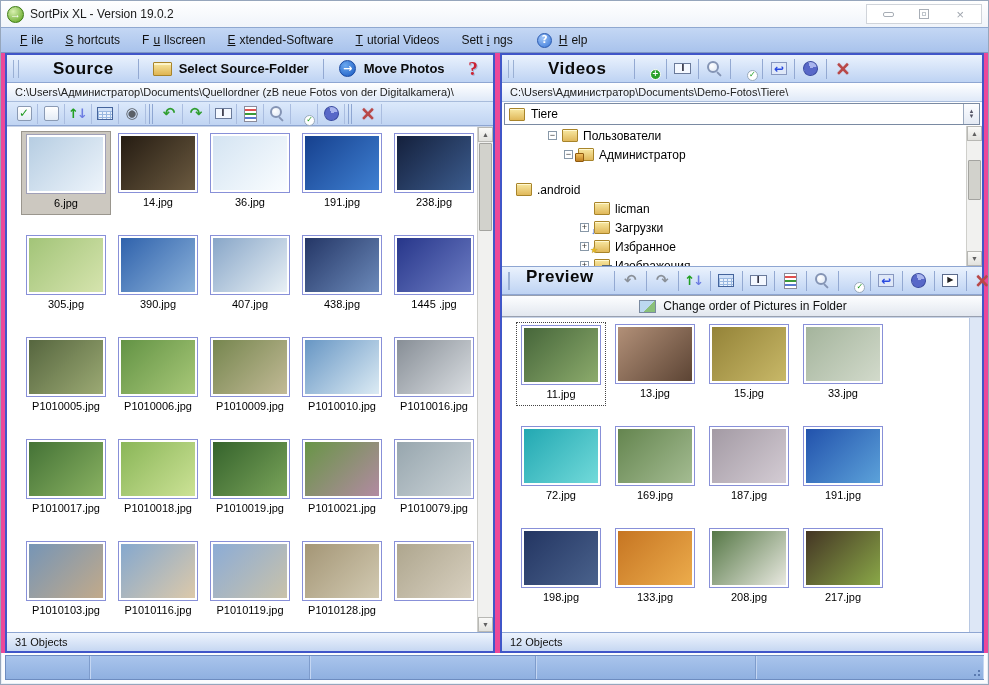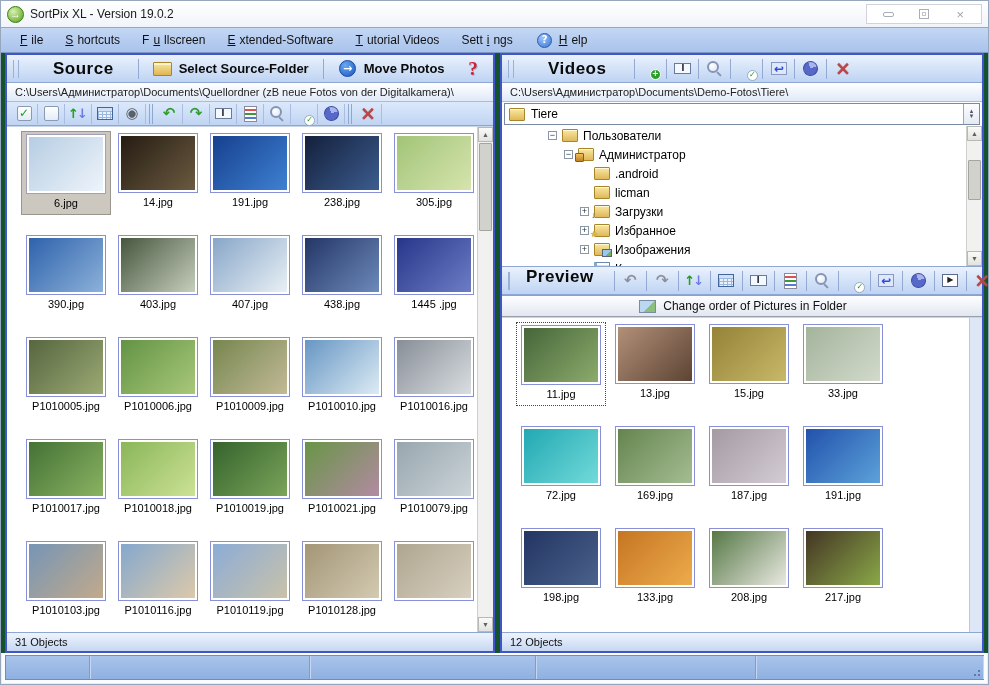--- a/index.html
+++ b/index.html
@@ -17,21 +17,21 @@
   .g-max{width:10px;height:10px;border:1px solid #a8aeb6;display:block;position:relative;}
   .g-max::before{content:"";position:absolute;left:2px;top:2px;right:2px;bottom:2px;border:1px solid #c0c6cc;}
   .g-close{font-size:13px;color:#a0a6ae;line-height:1;}
 
   
   .menubar{height:26px;display:flex;align-items:center;gap:4px;padding:0 10px;background:linear-gradient(#c4d7f4,#a9c3ec);border-top:1px solid #8fa8d0;border-bottom:1px solid #7e97c4;font-size:12px;}
   .mitem{padding:3px 9px;color:#111;cursor:default;display:flex;align-items:center;gap:4px;}
   .mitem u{text-decoration:underline;}
 
   
-  .workspace{height:600px;display:flex;gap:5px;padding:0 4px;background:#14532d;}
+  .workspace{height:600px;display:flex;gap:5px;padding:0 4px;background:#ec4899;}
   .panel{width:492px;height:600px;border:2px solid #4056c8;background:#fff;display:flex;flex-direction:column;}
   .panel.rightp{width:484px;}
 
   .phead{height:28px;flex:0 0 28px;display:flex;align-items:center;background:linear-gradient(#eaf2fd,#bed3f3);border-bottom:1px solid #8ea6d2;padding:0 6px;gap:6px;}
   .hgrip{width:6px;height:18px;border-left:1px solid #9ab0d4;border-right:1px solid #9ab0d4;margin-right:4px;}
   .ptitle{font-size:17px;font-weight:bold;color:#0a0a0a;letter-spacing:.5px;margin:0 14px 0 24px;}
   .phead.pv .ptitle{margin:0 6px 8px 6px;}
   .hsep{width:1px;height:20px;background:#93a9d2;margin:0 4px;}
   .hbtn{display:flex;align-items:center;gap:6px;background:none;border:none;font:bold 13px "Liberation Sans",sans-serif;color:#0a0a0a;cursor:pointer;padding:2px 4px;}
   .qbtn{background:none;border:none;cursor:pointer;margin-left:auto;padding:0 4px;}
@@ -231,20 +231,26 @@
               <div class="tcap">6.jpg</div>
             </div>
             <div class="thumb">
               <div class="timg">
                 <div class="ph" style="background: linear-gradient(135deg, rgb(37, 28, 18), rgb(107, 90, 64));"></div>
               </div>
               <div class="tcap">14.jpg</div>
             </div>
             <div class="thumb">
               <div class="timg">
+                <div class="ph" style="background: linear-gradient(135deg, rgb(212, 228, 242), rgb(250, 253, 255));"></div>
+              </div>
+              <div class="tcap">36.jpg</div>
+            </div>
+            <div class="thumb">
+              <div class="timg">
                 <div class="ph" style="background: linear-gradient(135deg, rgb(22, 64, 142), rgb(63, 128, 210));"></div>
               </div>
               <div class="tcap">191.jpg</div>
             </div>
             <div class="thumb">
               <div class="timg">
                 <div class="ph" style="background: linear-gradient(135deg, rgb(20, 32, 60), rgb(60, 92, 142));"></div>
               </div>
               <div class="tcap">238.jpg</div>
             </div>
@@ -252,26 +258,20 @@
               <div class="timg">
                 <div class="ph" style="background: linear-gradient(135deg, rgb(162, 196, 120), rgb(214, 228, 174));"></div>
               </div>
               <div class="tcap">305.jpg</div>
             </div>
             <div class="thumb">
               <div class="timg">
                 <div class="ph" style="background: linear-gradient(135deg, rgb(47, 98, 172), rgb(140, 178, 218));"></div>
               </div>
               <div class="tcap">390.jpg</div>
-            </div>
-            <div class="thumb">
-              <div class="timg">
-                <div class="ph" style="background: linear-gradient(135deg, rgb(70, 86, 62), rgb(198, 206, 188));"></div>
-              </div>
-              <div class="tcap">403.jpg</div>
             </div>
             <div class="thumb">
               <div class="timg">
                 <div class="ph" style="background: linear-gradient(135deg, rgb(136, 166, 200), rgb(232, 240, 245));"></div>
               </div>
               <div class="tcap">407.jpg</div>
             </div>
             <div class="thumb">
               <div class="timg">
                 <div class="ph" style="background: linear-gradient(135deg, rgb(36, 54, 102), rgb(108, 138, 186));"></div>
@@ -450,21 +450,21 @@
             <div class="trow" style="padding-left: 46px;">
               <span class="exp">−</span>
               <span class="tico folder"></span>
               <span class="tlabel">Пользователи</span>
             </div>
             <div class="trow" style="padding-left: 62px;">
               <span class="exp">−</span>
               <span class="tico folder-user"></span>
               <span class="tlabel">Администратор</span>
             </div>
-            <div class="trow" style="padding-left: 78px;">
+            <div class="trow" style=" margin-top: 16px;">
               <span class="exp noexp"></span>
               <span class="tico folder"></span>
               <span class="tlabel">.android</span>
             </div>
             <div class="trow" style="padding-left: 78px;">
               <span class="exp noexp"></span>
               <span class="tico folder"></span>
               <span class="tlabel">licman</span>
             </div>
             <div class="trow" style="padding-left: 78px;">

